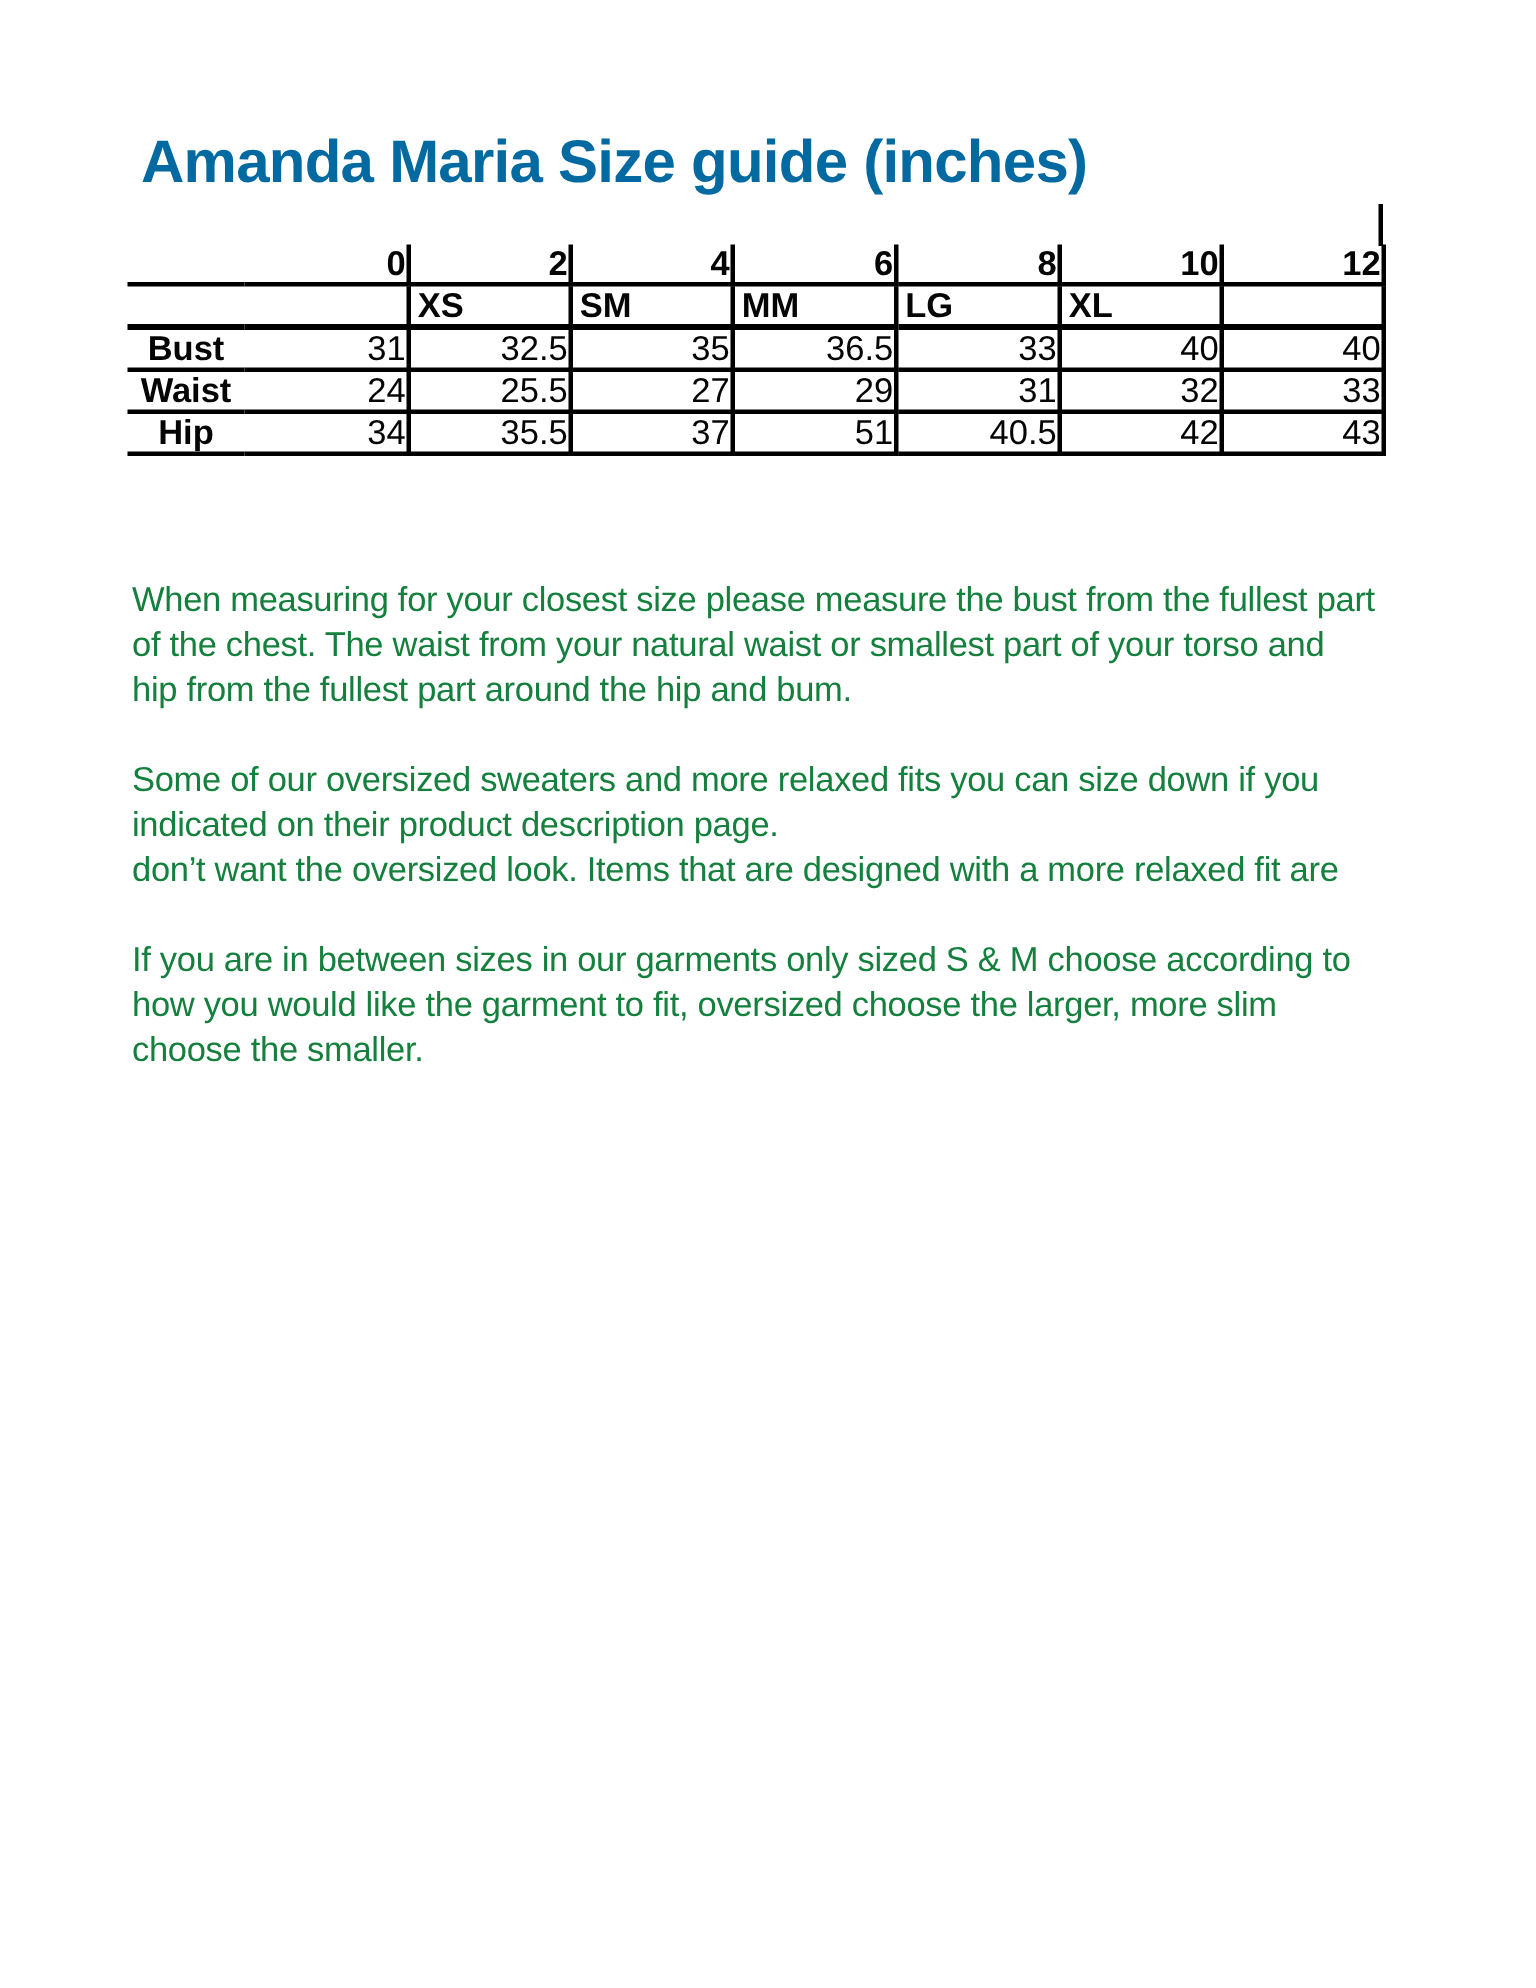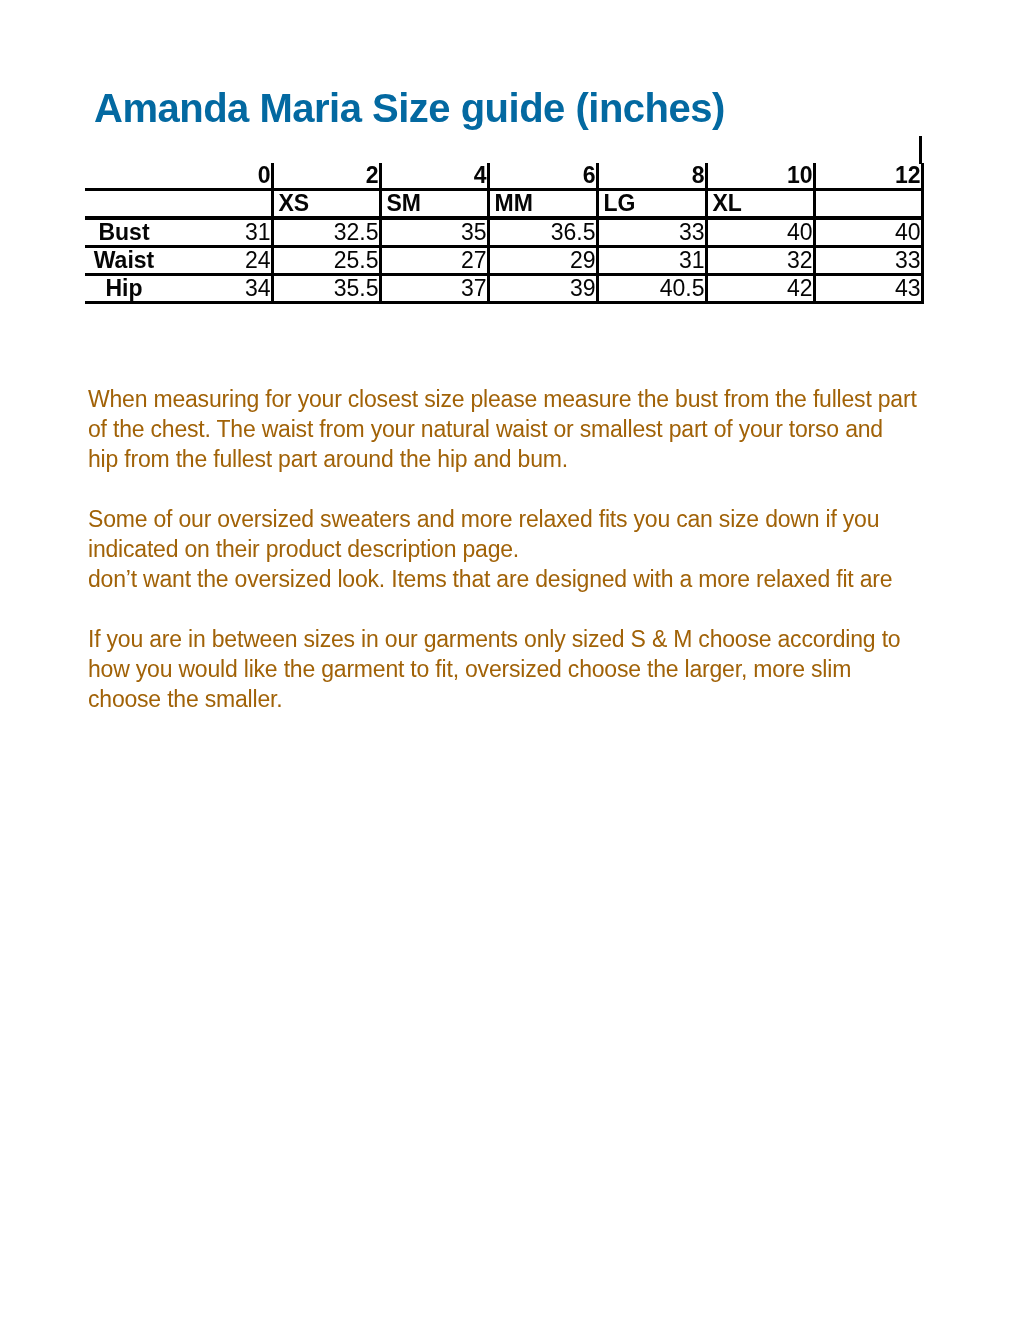--- a/index.html
+++ b/index.html
@@ -31,21 +31,21 @@
   td.c-val { border-right:3px solid #000; text-align:right; padding-right:6px; }
   td.c-lbl { text-align:center; padding-left:3px; }
   tr.r-sizes td { font-weight:700; vertical-align:bottom; }
   tr.r-names td { border-bottom:4px solid #000;margin-top:16px; }
   tr.r-names td.c-val { text-align:left; padding-left:5px; font-weight:700; }
   td.rowlabel { font-weight:700; }
   .paras { position:absolute; left:88px; top:384px; }
   .paras p { margin:0 0 30px 0; }
   .pline {
     display:block; white-space:nowrap;
-    font-size:23px; line-height:30px; letter-spacing:-0.2px; color:#a16207;
+    font-size:23px; line-height:30px; letter-spacing:-0.2px; color:#15803d;
   }
 </style>
 </head>
 <body>
 
 <div class="page">
 
   <h1 class="title">Amanda Maria Size guide (inches)</h1>
 
   <div class="right-rule-extension"></div>
@@ -100,21 +100,21 @@
         <td class="c-val">29</td>
         <td class="c-val">31</td>
         <td class="c-val">32</td>
         <td class="c-val">33</td>
       </tr>
       <tr>
         <td class="c-lbl rowlabel">Hip</td>
         <td class="c-val">34</td>
         <td class="c-val">35.5</td>
         <td class="c-val">37</td>
-        <td class="c-val">39</td>
+        <td class="c-val">51</td>
         <td class="c-val">40.5</td>
         <td class="c-val">42</td>
         <td class="c-val">43</td>
       </tr>
     </tbody>
   </table>
 
   <div class="paras">
     <p>
       <span class="pline">When measuring for your closest size please measure the bust from the fullest part</span>

